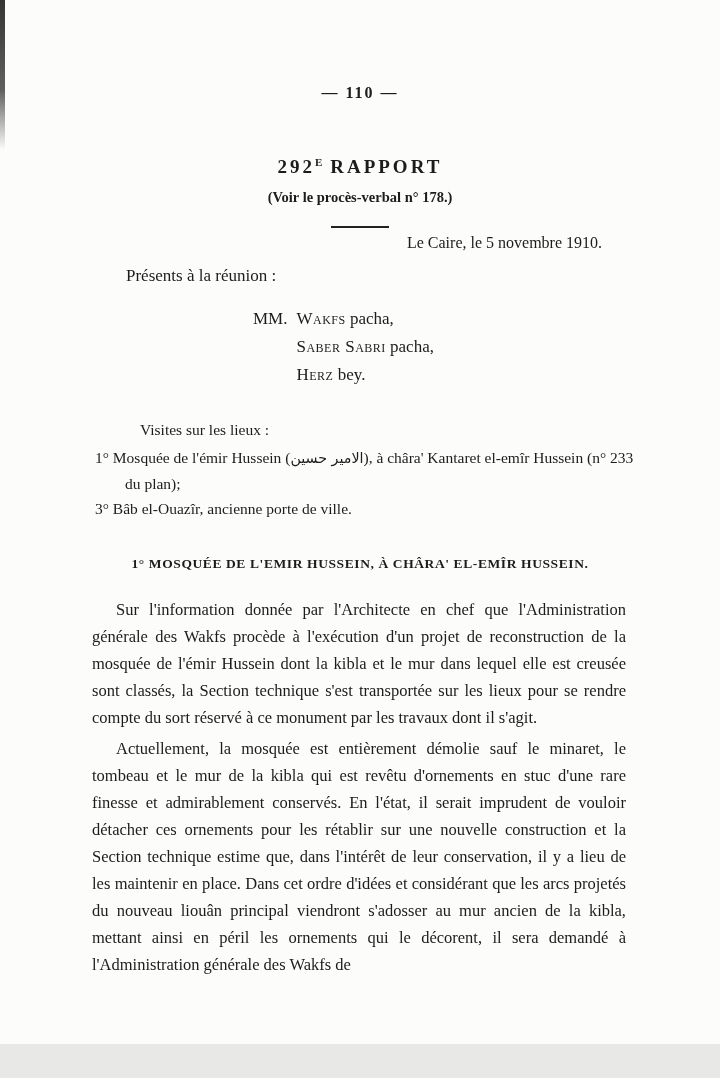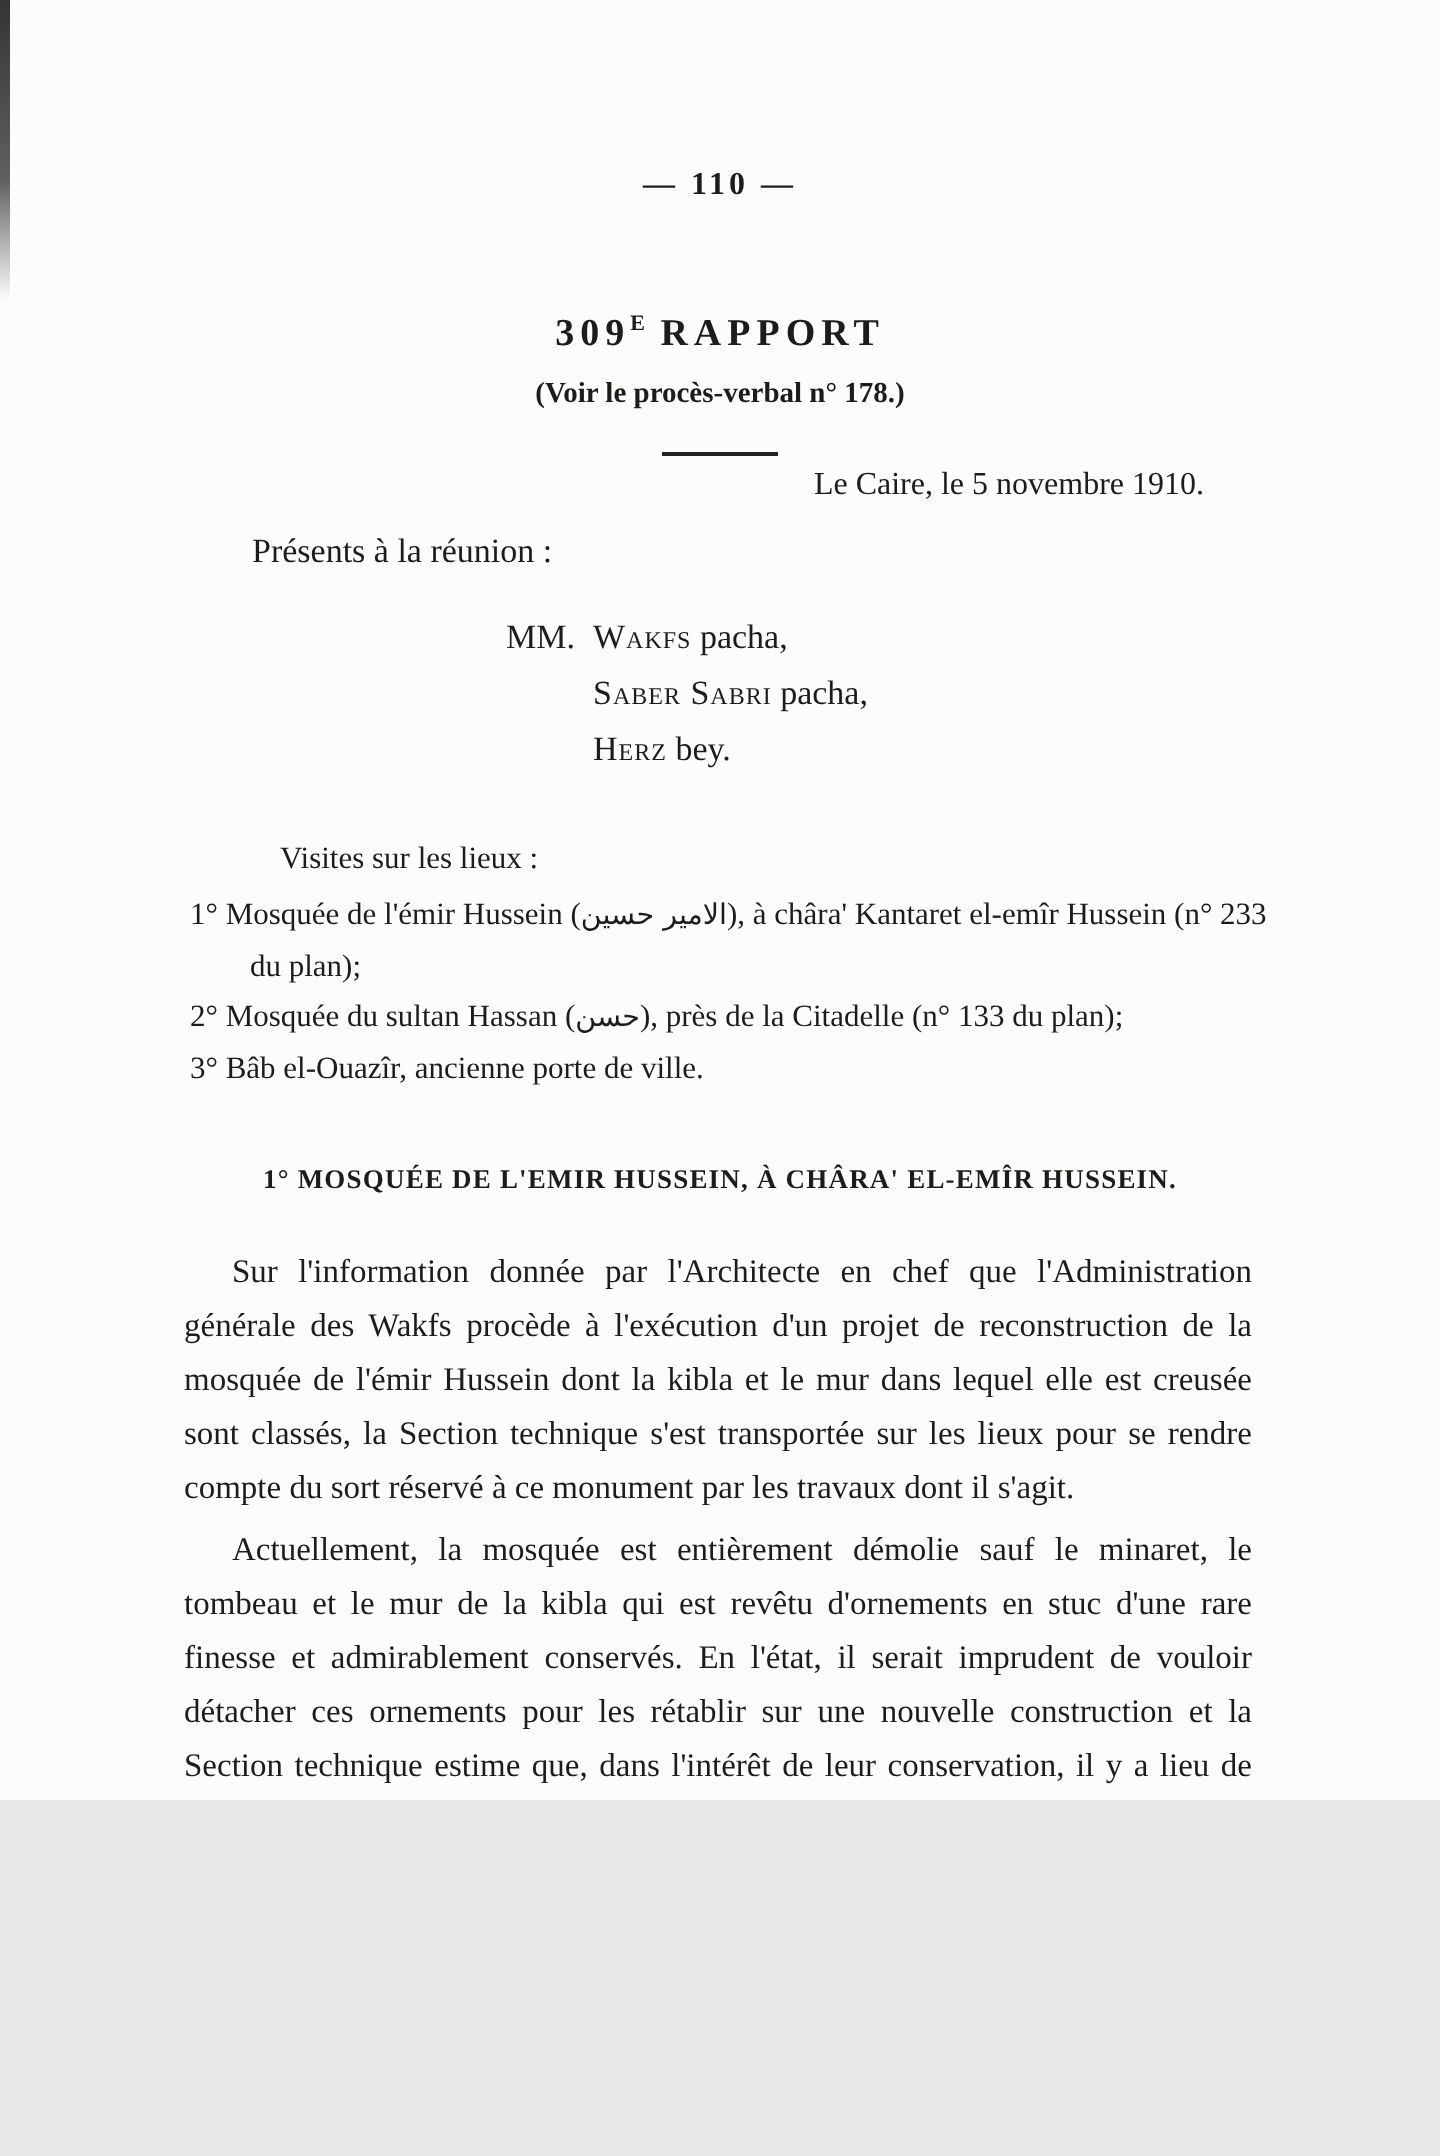--- a/index.html
+++ b/index.html
@@ -1,20 +1,20 @@
 <!DOCTYPE html>
 <html><head>
 <meta charset="utf-8">
 <style>
   * { box-sizing: border-box; }
   html, body { margin: 0; padding: 0; background: #e8e8e6; }
   .page {
     position: relative;
     width: 720px;
-    height: 900px;
+    height: 1044px;
     margin: 0 auto;
     background: #fcfcfa;
     color: #1c1c1c;
     font-family: "Liberation Serif", "DejaVu Serif", serif;
     overflow: hidden;
   }
   .scan-edge {
     position: absolute;
     left: 0; top: 0;
     width: 5px; height: 150px;
@@ -104,42 +104,41 @@
 </style>
 </head>
 <body>
 
 <div class="page">
   <div class="scan-edge"></div>
 
   <div class="page-number">— 110 —</div>
 
   <div class="title-block">
-    <h1 class="report-title"><span>309</span><sup>E</sup>&nbsp;<span>RAPPORT</span></h1>
+    <h1 class="report-title"><span>292</span><sup>E</sup>&nbsp;<span>RAPPORT</span></h1>
     <div class="reference-note">(Voir le procès-verbal n° 178.)</div>
     <hr class="divider-rule">
   </div>
 
   <div class="dateline">Le Caire, le 5 novembre 1910.</div>
 
   <div class="presents-intro">Présents à la réunion :</div>
 
   <div class="attendees">
     <div class="mm-label">MM.</div>
     <div class="names">
       <div class="attendee-name"><span class="sc">Wakfs</span><span> pacha,</span></div>
       <div class="attendee-name"><span class="sc">Saber Sabri</span><span> pacha,</span></div>
       <div class="attendee-name"><span class="sc">Herz</span><span> bey.</span></div>
     </div>
   </div>
 
   <div class="visits">
     <div class="visits-title">Visites sur les lieux :</div>
     <div class="visit-item"><span>1°</span>&nbsp;<span>Mosquée de l'émir Hussein (</span><span class="arabic">الامير حسين</span><span>), à châra' Kantaret el-emîr Hussein (n° 233 du plan);</span></div>
-    <div class="visit-item"><span>2°</span>&nbsp;<span>Mosquée du sultan Hassan (</span><span class="arabic">حسن</span><span>), près de la Citadelle (n° 133 du plan);</span></div>
     <div class="visit-item"><span>3°</span>&nbsp;<span>Bâb el-Ouazîr, ancienne porte de ville.</span><span class="arabic"></span><span></span></div>
   </div>
 
   <div class="section-heading">1° MOSQUÉE DE L'EMIR HUSSEIN, À CHÂRA' EL-EMÎR HUSSEIN.</div>
 
   <div class="body-text">
     <p>Sur l'information donnée par l'Architecte en chef que l'Administration générale des Wakfs procède à l'exécution d'un projet de reconstruction de la mosquée de l'émir Hussein dont la kibla et le mur dans lequel elle est creusée sont classés, la Section technique s'est transportée sur les lieux pour se rendre compte du sort réservé à ce monument par les travaux dont il s'agit.</p>
     <p>Actuellement, la mosquée est entièrement démolie sauf le minaret, le tombeau et le mur de la kibla qui est revêtu d'ornements en stuc d'une rare finesse et admirablement conservés. En l'état, il serait imprudent de vouloir détacher ces ornements pour les rétablir sur une nouvelle construction et la Section technique estime que, dans l'intérêt de leur conservation, il y a lieu de les maintenir en place. Dans cet ordre d'idées et considérant que les arcs projetés du nouveau liouân principal viendront s'adosser au mur ancien de la kibla, mettant ainsi en péril les ornements qui le décorent, il sera demandé à l'Administration générale des Wakfs de</p>
   </div>
 </div>

